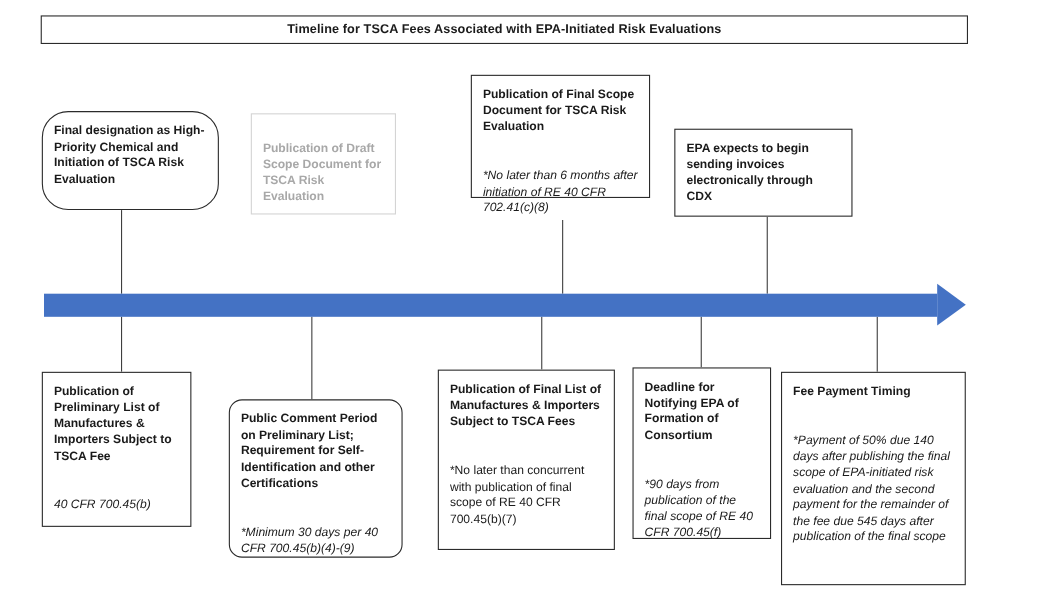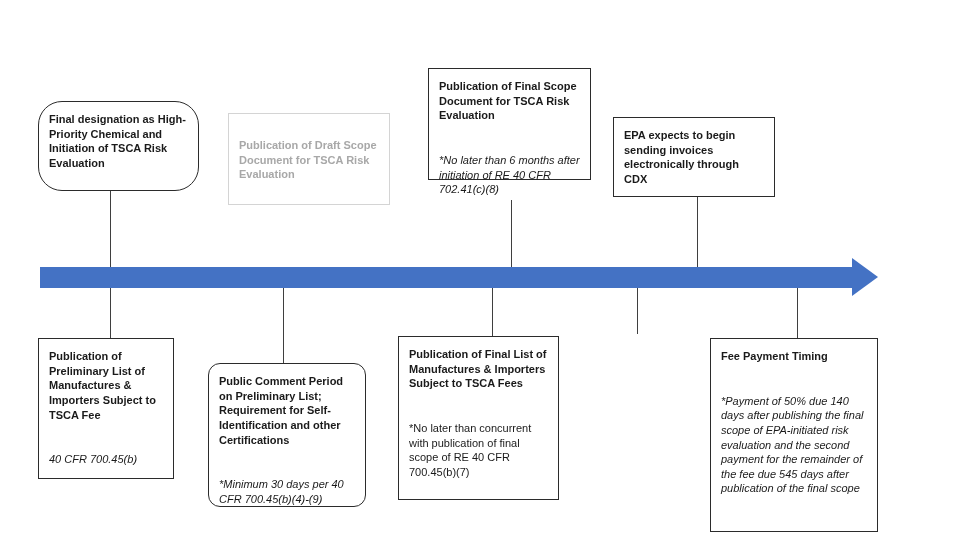--- a/index.html
+++ b/index.html
@@ -49,21 +49,21 @@
     margin-top: 30px;
   }
   .box .italic { font-style: italic; }
   .box.muted {
     border: 1px solid #d4d4d4;
   }
   .box.muted .heading { color: #a8a8a8; }
 
   
   .t1 { left: 38px;  top: 101px; width: 161px; height: 90px; border-radius: 24px; }
-  .t2 { left: 228px; top: 103px; width: 162px; height: 92px; padding-top: 24px; margin-top: 10px; }
+  .t2 { left: 228px; top: 103px; width: 132px; height: 92px; padding-top: 24px; }
   .t3 { left: 428px; top: 68px;  width: 163px; height: 112px; }
   .t4 { left: 613px; top: 117px; width: 162px; height: 80px; }
 
   .b1 { left: 38px;  top: 338px; width: 136px; height: 141px; }
   .b2 { left: 208px; top: 363px; width: 158px; height: 144px; border-radius: 12px; }
   .b3 { left: 398px; top: 336px; width: 161px; height: 164px; }
   .b4 { left: 575px; top: 334px; width: 126px; height: 156px; }
   .b5 { left: 710px; top: 338px; width: 168px; height: 194px; }
 
   
@@ -95,20 +95,23 @@
   .c-b2 { left: 283px; top: 288px; height: 75px; }
   .c-b3 { left: 492px; top: 288px; height: 48px; }
   .c-b4 { left: 637px; top: 288px; height: 46px; }
   .c-b5 { left: 797px; top: 288px; height: 50px; }
 </style>
 </head>
 <body>
 
 <div class="canvas">
 
+  <div class="title-box">
+    <span>Timeline for TSCA Fees Associated with EPA-Initiated Risk Evaluations</span>
+  </div>
 
   <div class="conn c-t1"></div>
   <div class="conn c-t3"></div>
   <div class="conn c-t4"></div>
   <div class="conn c-b1"></div>
   <div class="conn c-b2"></div>
   <div class="conn c-b3"></div>
   <div class="conn c-b4"></div>
   <div class="conn c-b5"></div>
 
@@ -140,19 +143,23 @@
   <div class="box b2">
     <div class="heading">Public Comment Period on Preliminary List; Requirement for Self-Identification and other Certifications</div>
     <div class="note italic">*Minimum 30 days per 40 CFR 700.45(b)(4)-(9)</div>
   </div>
 
   <div class="box b3">
     <div class="heading">Publication of Final List of Manufactures &amp; Importers Subject to TSCA Fees</div>
     <div class="note">*No later than concurrent with publication of final scope of RE 40 CFR 700.45(b)(7)</div>
   </div>
 
+  <div class="box b4">
+    <div class="heading">Deadline for Notifying EPA of Formation of Consortium</div>
+    <div class="note italic">*90 days from publication of the final scope of RE 40 CFR 700.45(f)</div>
+  </div>
 
   <div class="box b5">
     <div class="heading">Fee Payment Timing</div>
     <div class="note italic">*Payment of 50% due 140 days after publishing the final scope of EPA-initiated risk evaluation and the second payment for the remainder of the fee due 545 days after publication of the final scope</div>
   </div>
 
 </div>
 
 </body></html>

